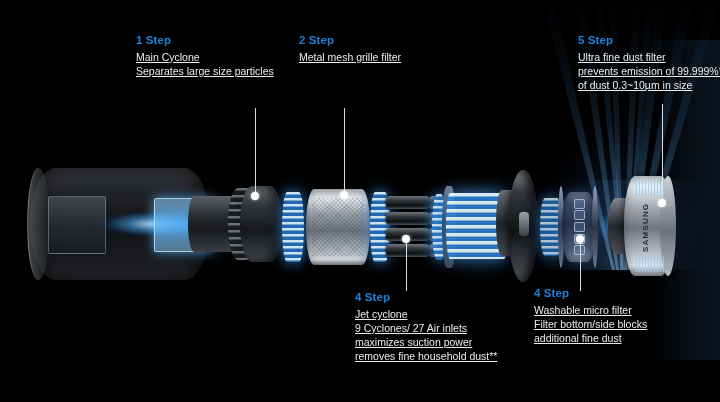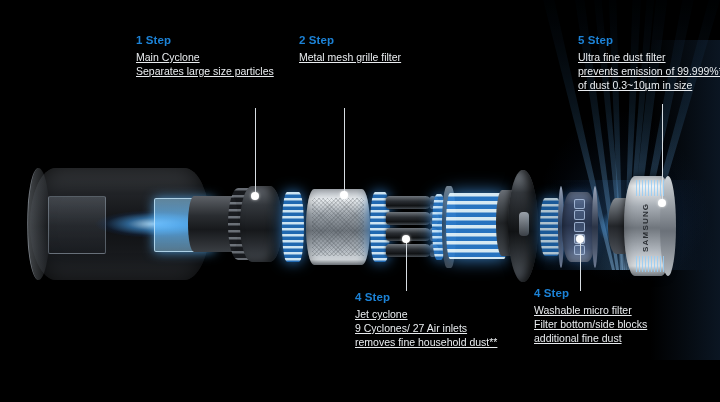--- a/index.html
+++ b/index.html
@@ -467,20 +467,21 @@
 
   <div class="callout" style="left:299px; top:34px;">
     <div class="step-label">2 Step</div>
     <div class="step-line">Metal mesh grille filter</div>
   </div>
 
   <div class="callout" style="left:355px; top:291px;">
     <div class="step-label">4 Step</div>
     <div class="step-line">Jet cyclone</div>
     <div class="step-line">9 Cyclones/ 27 Air inlets</div>
+    <div class="step-line">maximizes suction power</div>
     <div class="step-line">removes fine household dust**</div>
   </div>
 
   <div class="callout" style="left:534px; top:287px;">
     <div class="step-label">4 Step</div>
     <div class="step-line">Washable micro filter</div>
     <div class="step-line">Filter bottom/side blocks</div>
     <div class="step-line">additional fine dust</div>
   </div>
 

